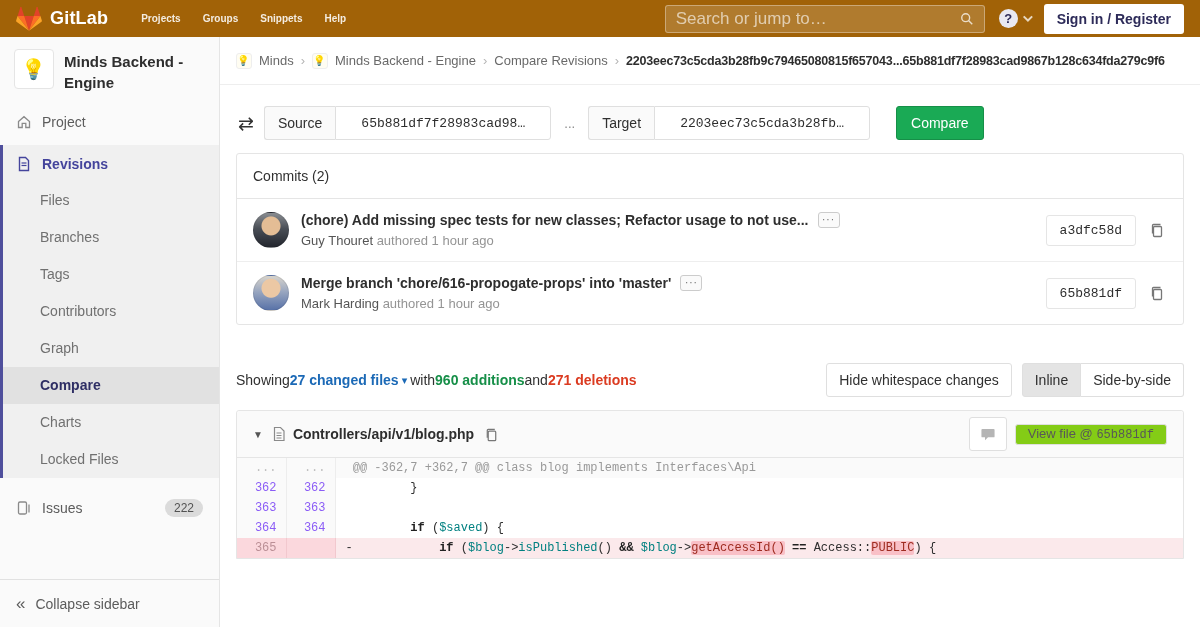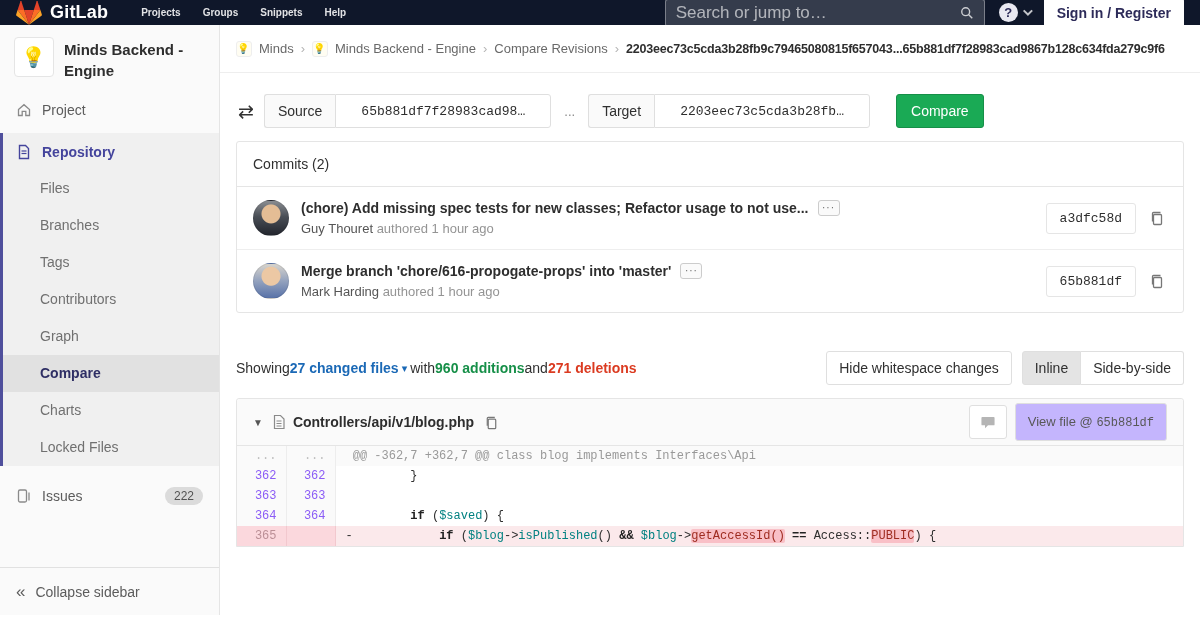--- a/index.html
+++ b/index.html
@@ -1,20 +1,20 @@
 <!DOCTYPE html>
 <html><head>
 <meta charset="utf-8">
 <style>
   * { margin:0; padding:0; box-sizing:border-box; }
   html,body { width:1200px; height:630px; overflow:hidden; background:#fff;
     font-family:"Liberation Sans", sans-serif; color:#2e2e2e; }
 
   
-  .navbar { height:25px; background:#0f172a; display:flex; align-items:center;
+  .navbar { height:37px; background:#a16207; display:flex; align-items:center;
     padding:0 16px; box-shadow:0 1px 0 rgba(0,0,0,.25); }
   .logo { display:flex; align-items:center; gap:8px; margin-right:22px; cursor:pointer; }
   .logo svg { width:26px; height:26px; }
   .logo-text { color:#fff; font-size:18px; font-weight:600; letter-spacing:.2px; }
   .nav-links { display:flex; align-items:center; height:100%; }
   .nav-link { color:rgba(255,255,255,.88); font-size:10px; font-weight:600;
     padding:0 11px; line-height:40px; text-decoration:none; cursor:pointer; }
   .nav-right { margin-left:auto; display:flex; align-items:center; gap:14px; }
   .searchbox { width:320px; height:28px; background:rgba(255,255,255,.16);
     border:1px solid rgba(255,255,255,.35); border-radius:3px; display:flex;
@@ -141,21 +141,21 @@
   
   .diff-panel { margin-top:13px; border:1px solid #e5e5e5; border-radius:3px 3px 0 0; }
   .diff-head { background:#fafafa; border-bottom:1px solid #e5e5e5; border-radius:3px 3px 0 0;
     display:flex; align-items:center; padding:6px 16px; height:47px; }
   .tri-down { font-size:10px; color:#555; margin-right:9px; cursor:pointer; }
   .file-icon { margin-right:7px; line-height:0; }
   .file-path { font-size:14px; font-weight:700; color:#2e2e2e; margin-right:8px; }
   .diff-head-right { margin-left:auto; display:flex; align-items:center; gap:8px; }
   .comment-btn { width:38px; height:34px; border:1px solid #dfdfdf; background:#fff;
     border-radius:3px; cursor:pointer; line-height:0; }
-  .viewfile-btn { height:38px; border:1px solid #dfdfdf; background:#c4b5fd; border-radius:3px;
+  .viewfile-btn { height:21px; border:1px solid #dfdfdf; background:#84cc16; border-radius:3px;
     font-size:13px; color:#585858; padding:0 12px; cursor:pointer; font-family:inherit; }
   .viewfile-btn .mono { font-family:"Liberation Mono", monospace; font-size:12px; }
 
   
   .diff-table { width:100%; border-collapse:collapse; font-family:"Liberation Mono", monospace;
     font-size:12px; line-height:20px; }
   .diff-table td { padding:0; height:20px; }
   td.ln { width:49px; min-width:49px; background:#fafafa; color:#8b5cf6; text-align:right;
     padding-right:9px; border-right:1px solid #ededed; cursor:pointer; user-select:none; }
   td.code { padding-left:10px; white-space:pre; color:#2e2e2e; }
@@ -221,21 +221,21 @@
       </svg>
       <span>Project</span>
     </div>
     <div class="repo-section">
       <div class="side-item repo-parent">
         <svg viewBox="0 0 16 16">
           <path d="M3.5 1.5h6l3 3v10h-9z" fill="none" stroke="#44449c" stroke-width="1.4"></path>
           <line x1="5.5" y1="7" x2="10.5" y2="7" stroke="#44449c" stroke-width="1.2"></line>
           <line x1="5.5" y1="9.5" x2="10.5" y2="9.5" stroke="#44449c" stroke-width="1.2"></line>
         </svg>
-        <span>Repository</span>
+        <span>Revisions</span>
       </div>
       <div id="repo-subitems">
           <div class="subitem">Files</div>
           <div class="subitem">Branches</div>
           <div class="subitem">Tags</div>
           <div class="subitem">Contributors</div>
           <div class="subitem">Graph</div>
           <div class="subitem active">Compare</div>
           <div class="subitem">Charts</div>
           <div class="subitem">Locked Files</div>

